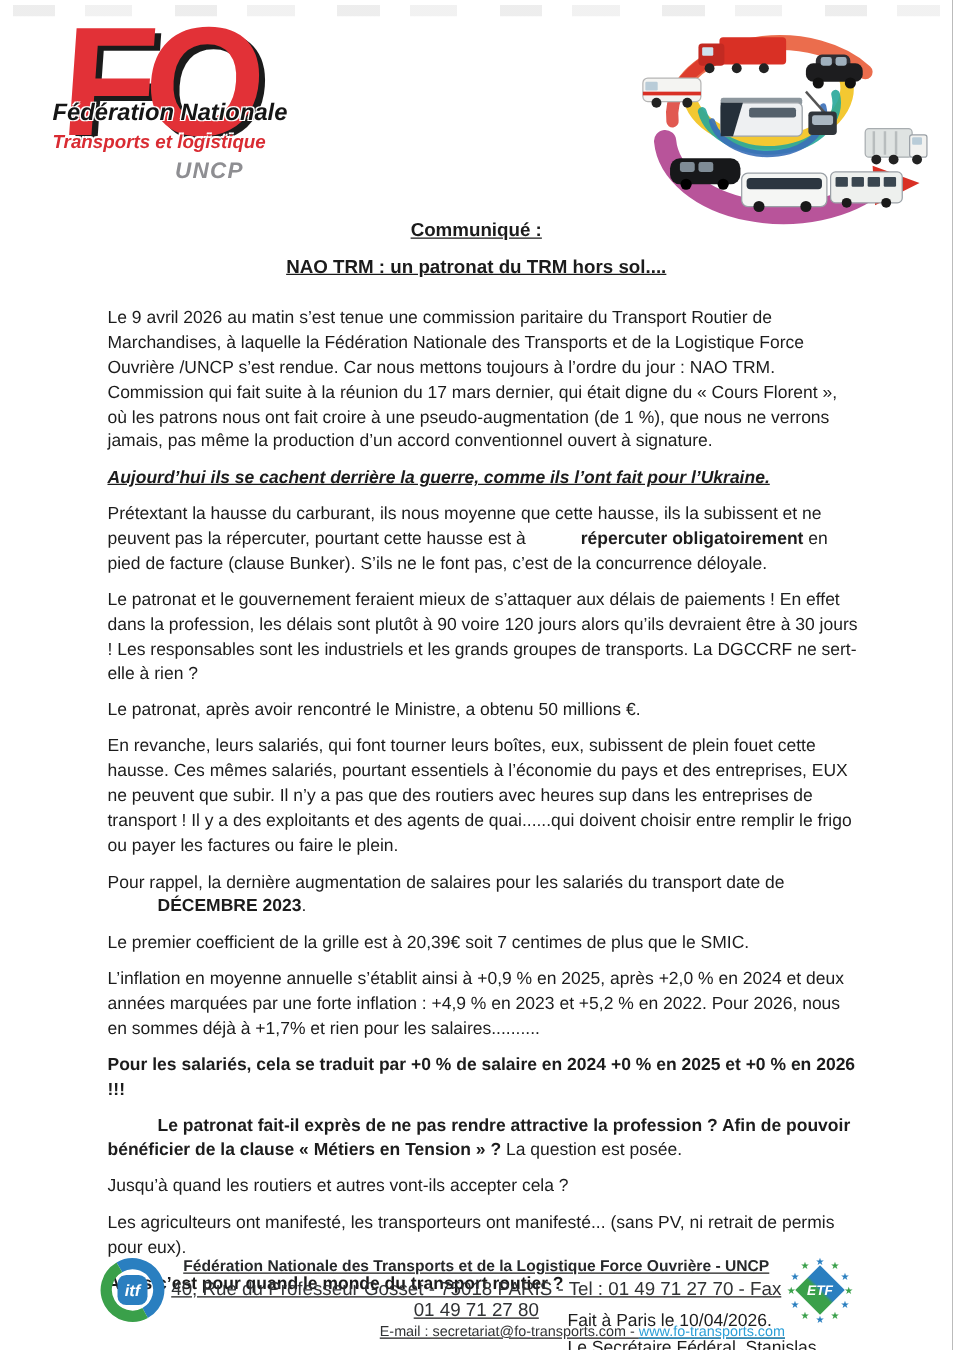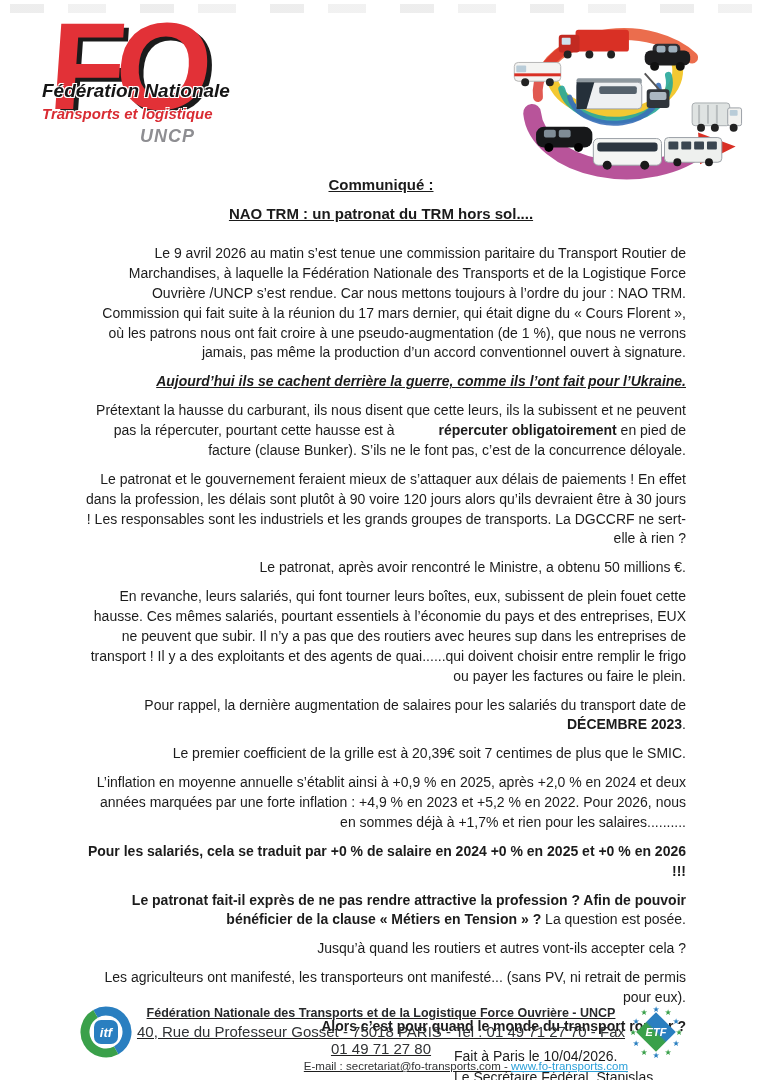--- a/index.html
+++ b/index.html
@@ -29,21 +29,21 @@
   }
   .fo-line3{
     position:absolute;top:108px;left:98px;font-size:18px;font-weight:bold;font-style:italic;color:#8e8e92;letter-spacing:1px;
   }
   .collage{width:248px;height:166px;margin-right:6px;}
   
   .title-block{text-align:center;margin-top:6px;}
   .title-line{font-weight:bold;font-size:15px;text-decoration:underline;margin:0 0 12px 0;color:#1b1b1b;}
   
   .doc-body{padding:10px 76px 0 86px;font-size:14px;line-height:1.42;color:#1c1c1c;}
-  .doc-body p{margin:0 0 9px 0;text-align:right;}
+  .doc-body p{margin:0 0 9px 0;}
   .h-ukraine{font-weight:bold;font-style:italic;text-decoration:underline;}
   .b{font-weight:bold;margin-left:40px;}
   .signature{margin:2px 0 0 368px;line-height:1.5;}
   
   .footer{position:absolute;bottom:8px;left:0;right:0;display:flex;align-items:flex-start;justify-content:space-between;padding:0 78px;}
   .footer-center{flex:1;text-align:center;padding-top:2px;text-decoration:underline;}
   .footer-org{font-weight:bold;font-size:12.5px;color:#27292b;margin-bottom:3px;}
   .footer-addr{font-size:15px;color:#303234;margin-bottom:3px;}
   .footer-mail{font-size:11.5px;color:#303234;text-align:right;}
   .footer-link{color:#2a9fd8;text-decoration:underline;cursor:pointer;}
@@ -155,21 +155,21 @@
   <div class="title-block">
     <div class="title-line">Communiqué :</div>
     <div class="title-line">NAO TRM : un patronat du TRM hors sol....</div>
   </div>
 
   <div class="doc-body">
     <p>Le 9 avril 2026 au matin s’est tenue une commission paritaire du Transport Routier de Marchandises, à laquelle la Fédération Nationale des Transports et de la Logistique Force Ouvrière /UNCP s’est rendue. Car nous mettons toujours à l’ordre du jour : NAO TRM. Commission qui fait suite à la réunion du 17 mars dernier, qui était digne du « Cours Florent », où les patrons nous ont fait croire à une pseudo-augmentation (de 1 %), que nous ne verrons jamais, pas même la production d’un accord conventionnel ouvert à signature.</p>
 
     <p class="h-ukraine">Aujourd’hui ils se cachent derrière la guerre, comme ils l’ont fait pour l’Ukraine.</p>
 
-    <p><span>Prétextant la hausse du carburant, ils nous disent que cette leurs, ils la subissent et ne peuvent pas la répercuter, pourtant cette hausse est à </span><span class="b">répercuter obligatoirement</span><span> en pied de facture (clause Bunker). S’ils ne le font pas, c’est de la concurrence déloyale.</span></p>
+    <p><span>Prétextant la hausse du carburant, ils nous moyenne que cette hausse, ils la subissent et ne peuvent pas la répercuter, pourtant cette hausse est à </span><span class="b">répercuter obligatoirement</span><span> en pied de facture (clause Bunker). S’ils ne le font pas, c’est de la concurrence déloyale.</span></p>
 
     <p>Le patronat et le gouvernement feraient mieux de s’attaquer aux délais de paiements ! En effet dans la profession, les délais sont plutôt à 90 voire 120 jours alors qu’ils devraient être à 30 jours ! Les responsables sont les industriels et les grands groupes de transports. La DGCCRF ne sert-elle à rien ?</p>
 
     <p>Le patronat, après avoir rencontré le Ministre, a obtenu 50 millions €.</p>
 
     <p>En revanche, leurs salariés, qui font tourner leurs boîtes, eux, subissent de plein fouet cette hausse. Ces mêmes salariés, pourtant essentiels à l’économie du pays et des entreprises, EUX ne peuvent que subir. Il n’y a pas que des routiers avec heures sup dans les entreprises de transport ! Il y a des exploitants et des agents de quai......qui doivent choisir entre remplir le frigo ou payer les factures ou faire le plein.</p>
 
     <p><span>Pour rappel, la dernière augmentation de salaires pour les salariés du transport date de </span><span class="b">DÉCEMBRE 2023</span><span>.</span></p>
 
     <p>Le premier coefficient de la grille est à 20,39€ soit 7 centimes de plus que le SMIC.</p>

